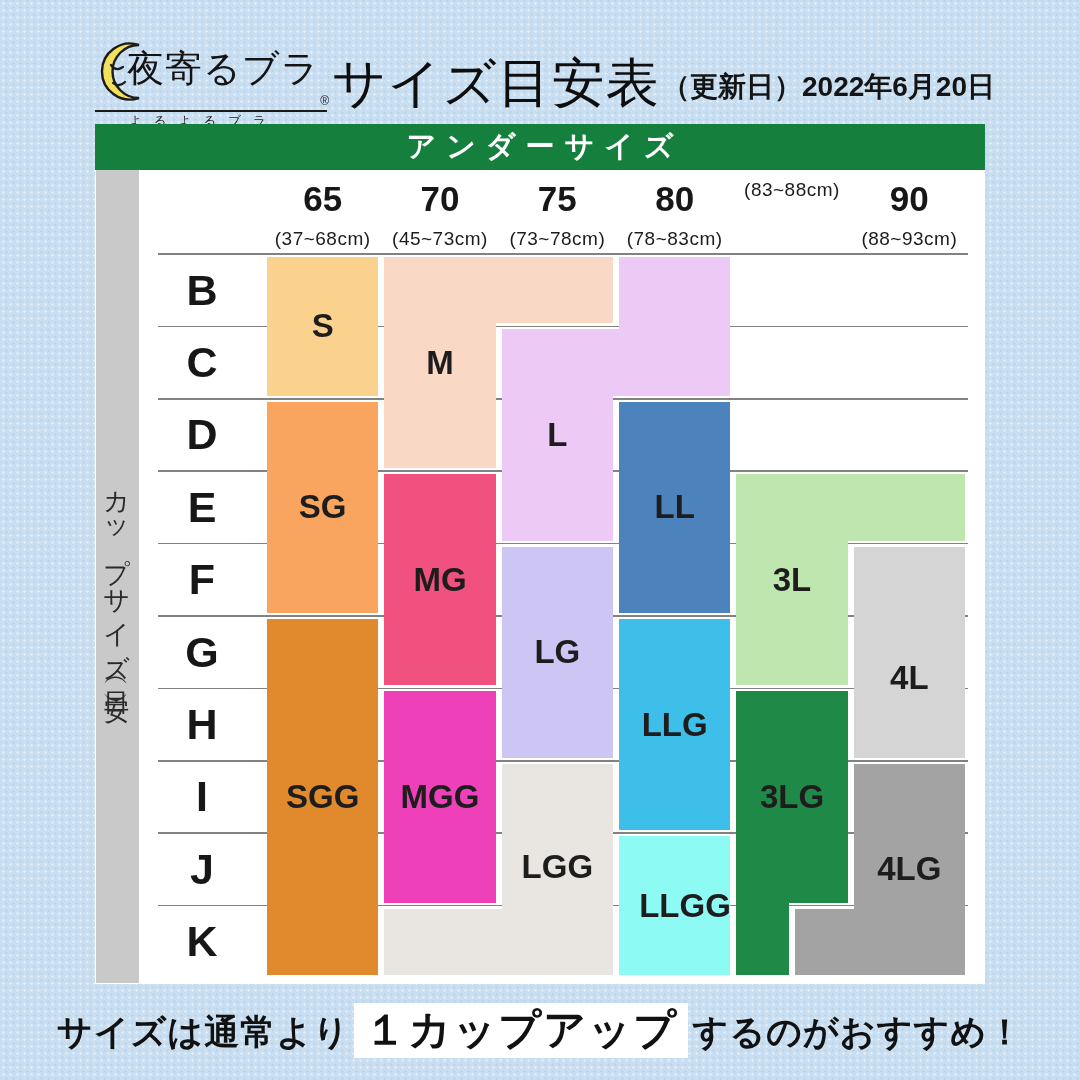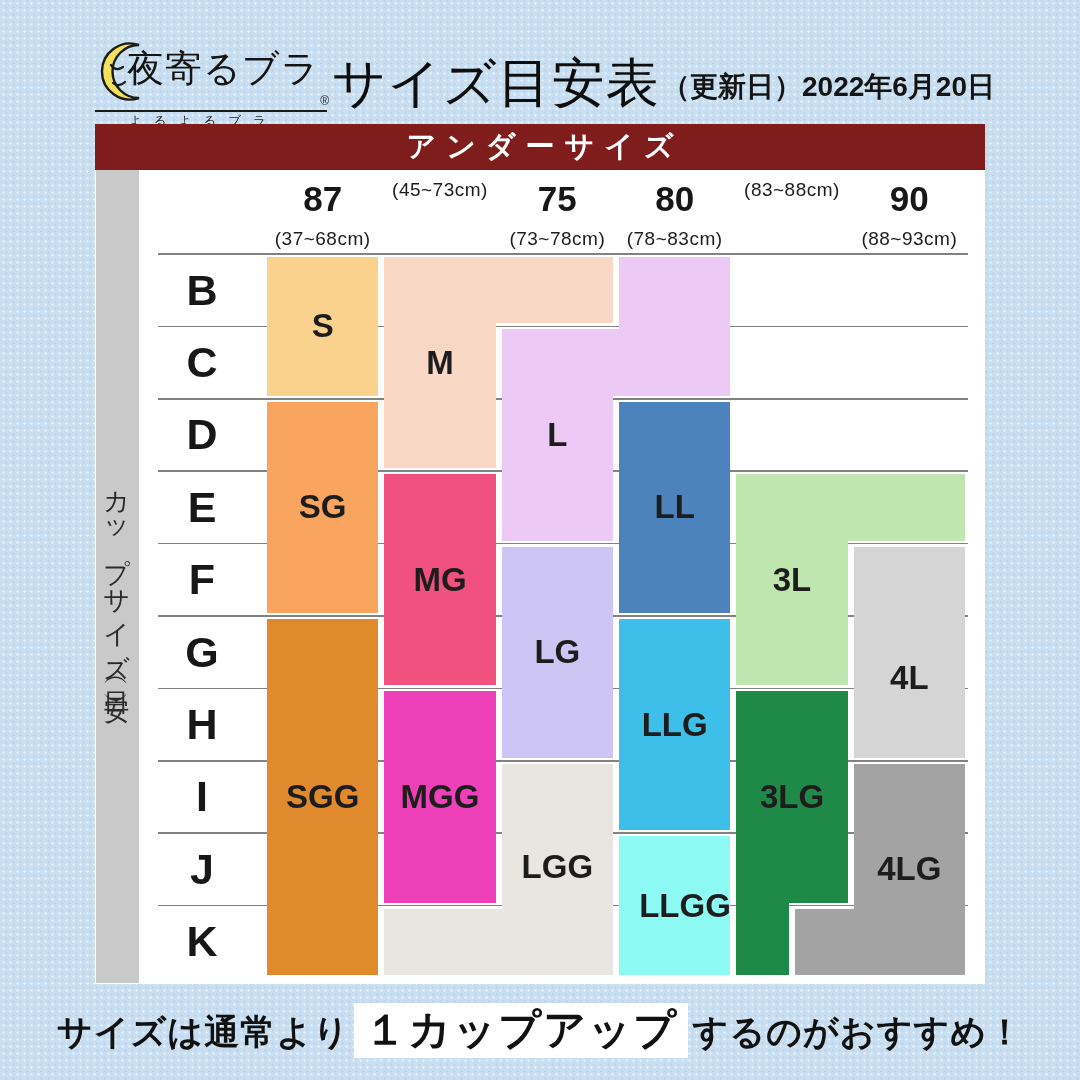--- a/index.html
+++ b/index.html
@@ -24,21 +24,21 @@
   .logo-reg{position:absolute;right:-2px;bottom:2px;font-size:12px;}
   .logo-furigana{position:absolute;left:34px;top:77px;width:196px;font-size:12.5px;
                  letter-spacing:12px;color:#1a1a1a;white-space:nowrap;}
   
   .page-title{position:absolute;left:332px;top:48px;font-size:53px;font-weight:400;
               letter-spacing:1px;color:#0e0e0e;white-space:nowrap;}
   .page-date{position:absolute;left:662px;top:68px;font-size:28px;font-weight:600;
              color:#141414;white-space:nowrap;}
   
   .card{position:absolute;left:95px;top:124px;width:890px;height:860px;background:#fff;}
-  .underbar{position:absolute;left:0;top:0;width:890px;height:46px;background:#7f1d1d;
+  .underbar{position:absolute;left:0;top:0;width:890px;height:46px;background:#15803d;
             color:#fff;font-size:29px;font-weight:700;letter-spacing:10px;
             display:flex;align-items:center;justify-content:center;text-indent:10px;}
   .sidebar{position:absolute;left:1px;top:46px;width:43px;height:813px;background:#C9C9C9;
            display:flex;align-items:center;justify-content:center;}
   .sidebar-text{writing-mode:vertical-rl;font-size:26px;letter-spacing:3px;color:#2a2a2a;
                 font-weight:500;}
   .colhead{position:absolute;top:46px;height:84px;text-align:center;}
   .colhead .num{font-size:35px;font-weight:800;margin-top:9px;color:#171717;}
   .colhead .rng{font-size:19px;font-weight:500;margin-top:9px;color:#1c1c1c;letter-spacing:0.5px;}
   .gridline{position:absolute;height:1.6px;background:#828282;}
@@ -73,24 +73,25 @@
 <div class="page-title">サイズ目安表</div>
 <div class="page-date">（更新日）2022年6月20日</div>
 
 <div class="card">
   <div class="underbar">アンダーサイズ</div>
   <div class="sidebar">
     <div class="sidebar-text">カップサイズ（目安）</div>
   </div>
   <div id="grid">
       <div class="colhead" style="left: 169px; width: 117.333px;">
-        <div class="num">87</div>
+        <div class="num">65</div>
         <div class="rng">(37~68cm)</div>
       </div>
       <div class="colhead" style="left: 286.333px; width: 117.333px;">
+        <div class="num">70</div>
         <div class="rng">(45~73cm)</div>
       </div>
       <div class="colhead" style="left: 403.666px; width: 117.333px;">
         <div class="num">75</div>
         <div class="rng">(73~78cm)</div>
       </div>
       <div class="colhead" style="left: 520.999px; width: 117.333px;">
         <div class="num">80</div>
         <div class="rng">(78~83cm)</div>
       </div>

